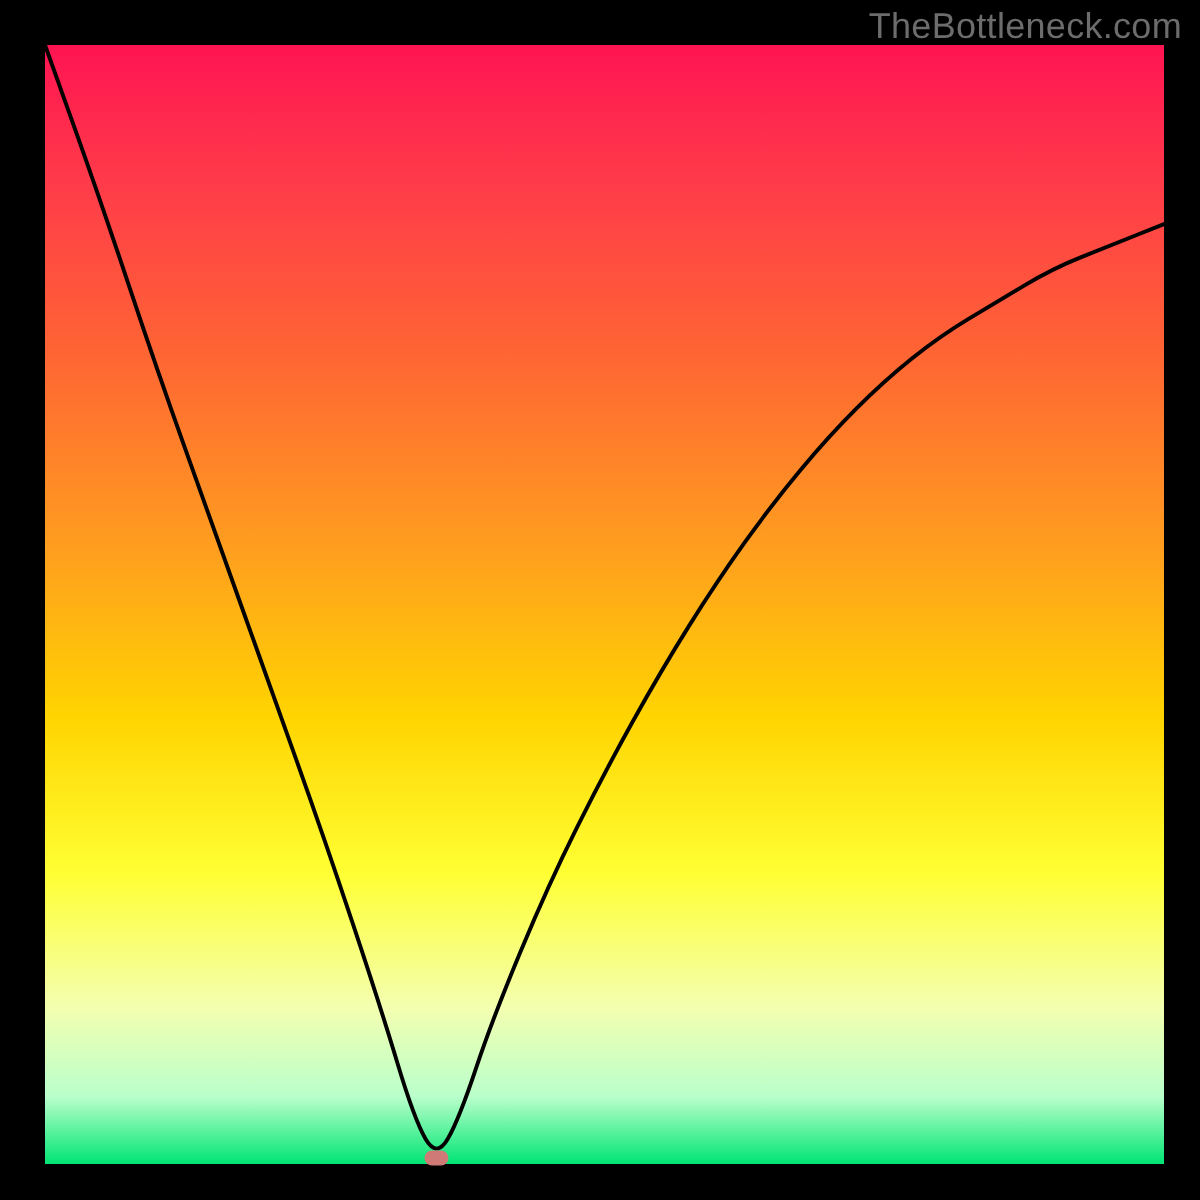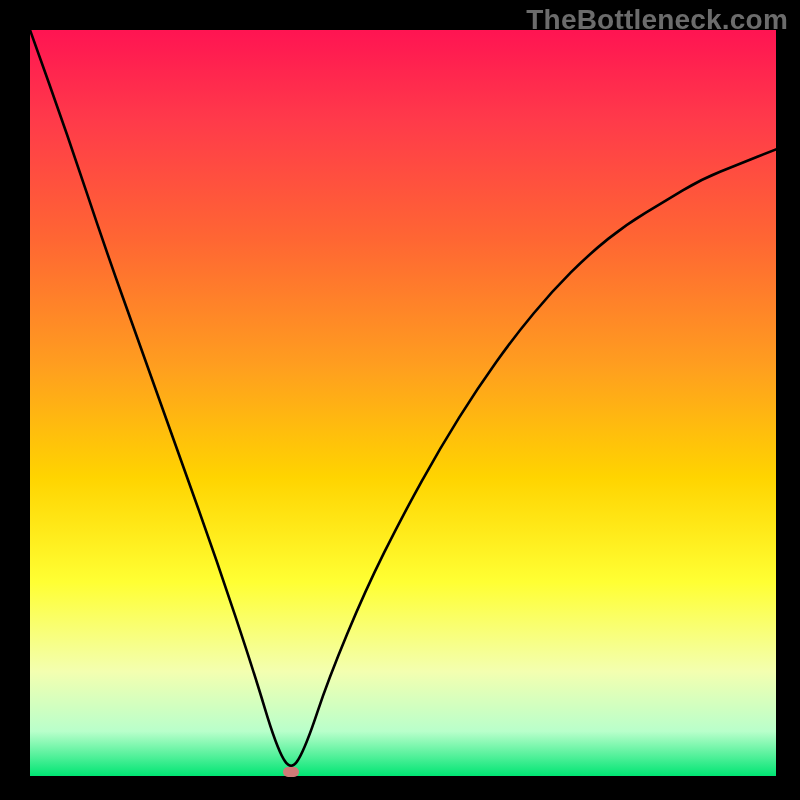--- a/index.html
+++ b/index.html
@@ -15,22 +15,22 @@
     position: relative;
     width: 800px;
     height: 800px;
     background: #000;
   }
   .watermark {
     position: absolute;
     top: 4px;
     right: 12px;
     color: #6c6c6c;
-    font-size: 28px;
-    font-weight: 700;
+    font-size: 24px;
+    font-weight: 400;
     letter-spacing: 0.2px;
     user-select: none;
   }
   svg.plot {
     position: absolute;
     left: 30px;
     top: 30px;
     width: 746px;
     height: 746px;
     display: block;

